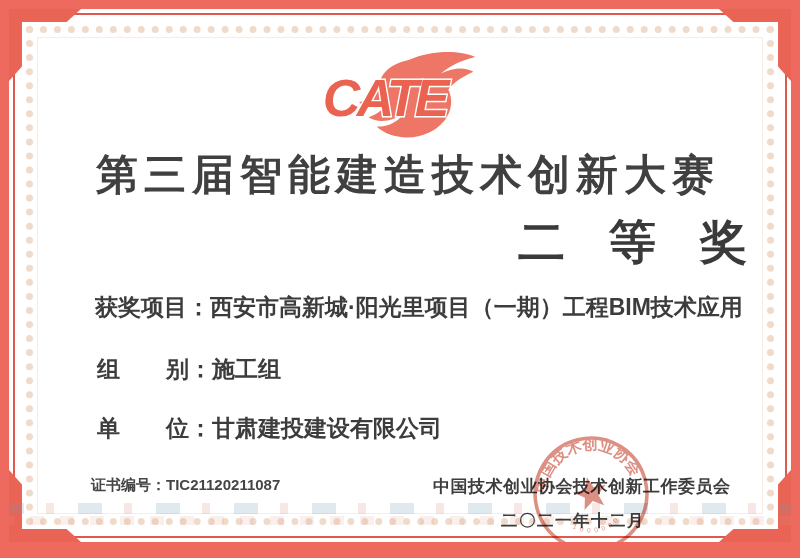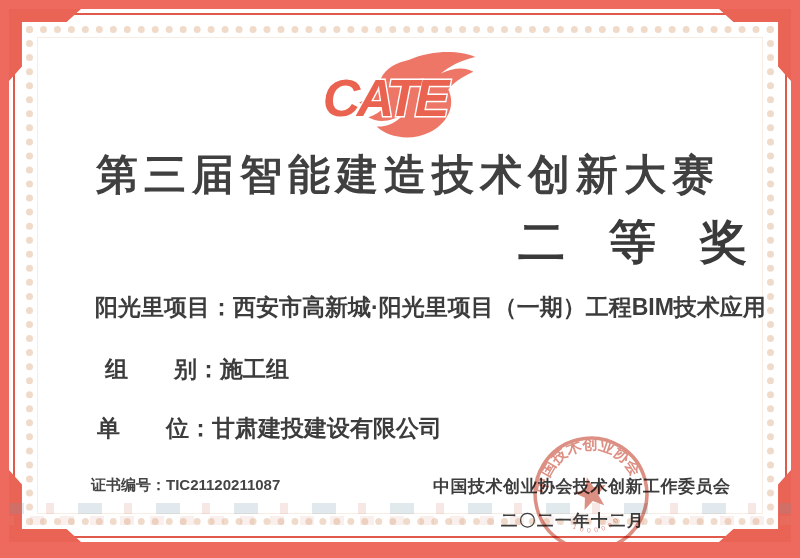--- a/index.html
+++ b/index.html
@@ -70,21 +70,21 @@
     color:#404040;white-space:nowrap;line-height:1.1;
   }
   .award{
     position:absolute;top:206px;left:0;right:0;
     text-align:right;font-family:"Liberation Serif","DejaVu Serif",serif;
     font-size:47px;font-weight:bold;letter-spacing:44px;padding-left:44px;
     color:#3a3a3a;white-space:nowrap;line-height:1.15;
   }
   .row{position:absolute;font-size:23px;font-weight:bold;white-space:nowrap;color:#3c3c3c;}
   .row-project{top:283px;left:86px;}
-  .row-group{top:345px;left:88px;margin-left:8px;}
+  .row-group{top:345px;left:88px;}
   .row-unit{top:404px;left:88px;}
   .row-certno{top:467px;left:82px;font-size:15px;font-weight:600;color:#454545;}
   .issuer-block{
     position:absolute;left:424px;top:466px;width:280px;
     text-align:center;white-space:nowrap;
   }
   .issuer{font-size:17px;font-weight:bold;color:#3c3c3c;letter-spacing:.5px;}
   .issue-date{margin-top:12px;font-size:16.5px;font-weight:bold;color:#3c3c3c;letter-spacing:1.5px;}
   .seal{
     position:absolute;left:518px;top:421px;width:128px;height:128px;
@@ -121,21 +121,21 @@
            C 55 53 62 44 64 33
            C 70 20 82 15 95 12 Z" fill="#ea6351" opacity="0.88"></path>
       <text x="2" y="73" font-size="56" font-weight="bold" font-style="italic" font-family="Liberation Sans, sans-serif" letter-spacing="-4" fill="#ea6351" stroke="#ffffff" stroke-width="3" paint-order="stroke">CATE</text>
     </svg>
   </div>
 
   <div class="competition">第三届智能建造技术创新大赛</div>
 
   <div class="award">二等奖</div>
 
-  <div class="row row-project"><span>阳光里项目：</span><span>西安市高新城·阳光里项目（一期）工程BIM技术应用</span></div>
+  <div class="row row-project"><span>获奖项目：</span><span>西安市高新城·阳光里项目（一期）工程BIM技术应用</span></div>
 
   <div class="row row-group"><span>组　　别：</span><span>施工组</span></div>
 
   <div class="row row-unit"><span>单　　位：</span><span>甘肃建投建设有限公司</span></div>
 
   <div class="row row-certno"><span>证书编号：</span><span>TIC21120211087</span></div>
 
   <div class="issuer-block">
     <div class="issuer">中国技术创业协会技术创新工作委员会</div>
     <div class="issue-date">二〇二一年十二月</div>

